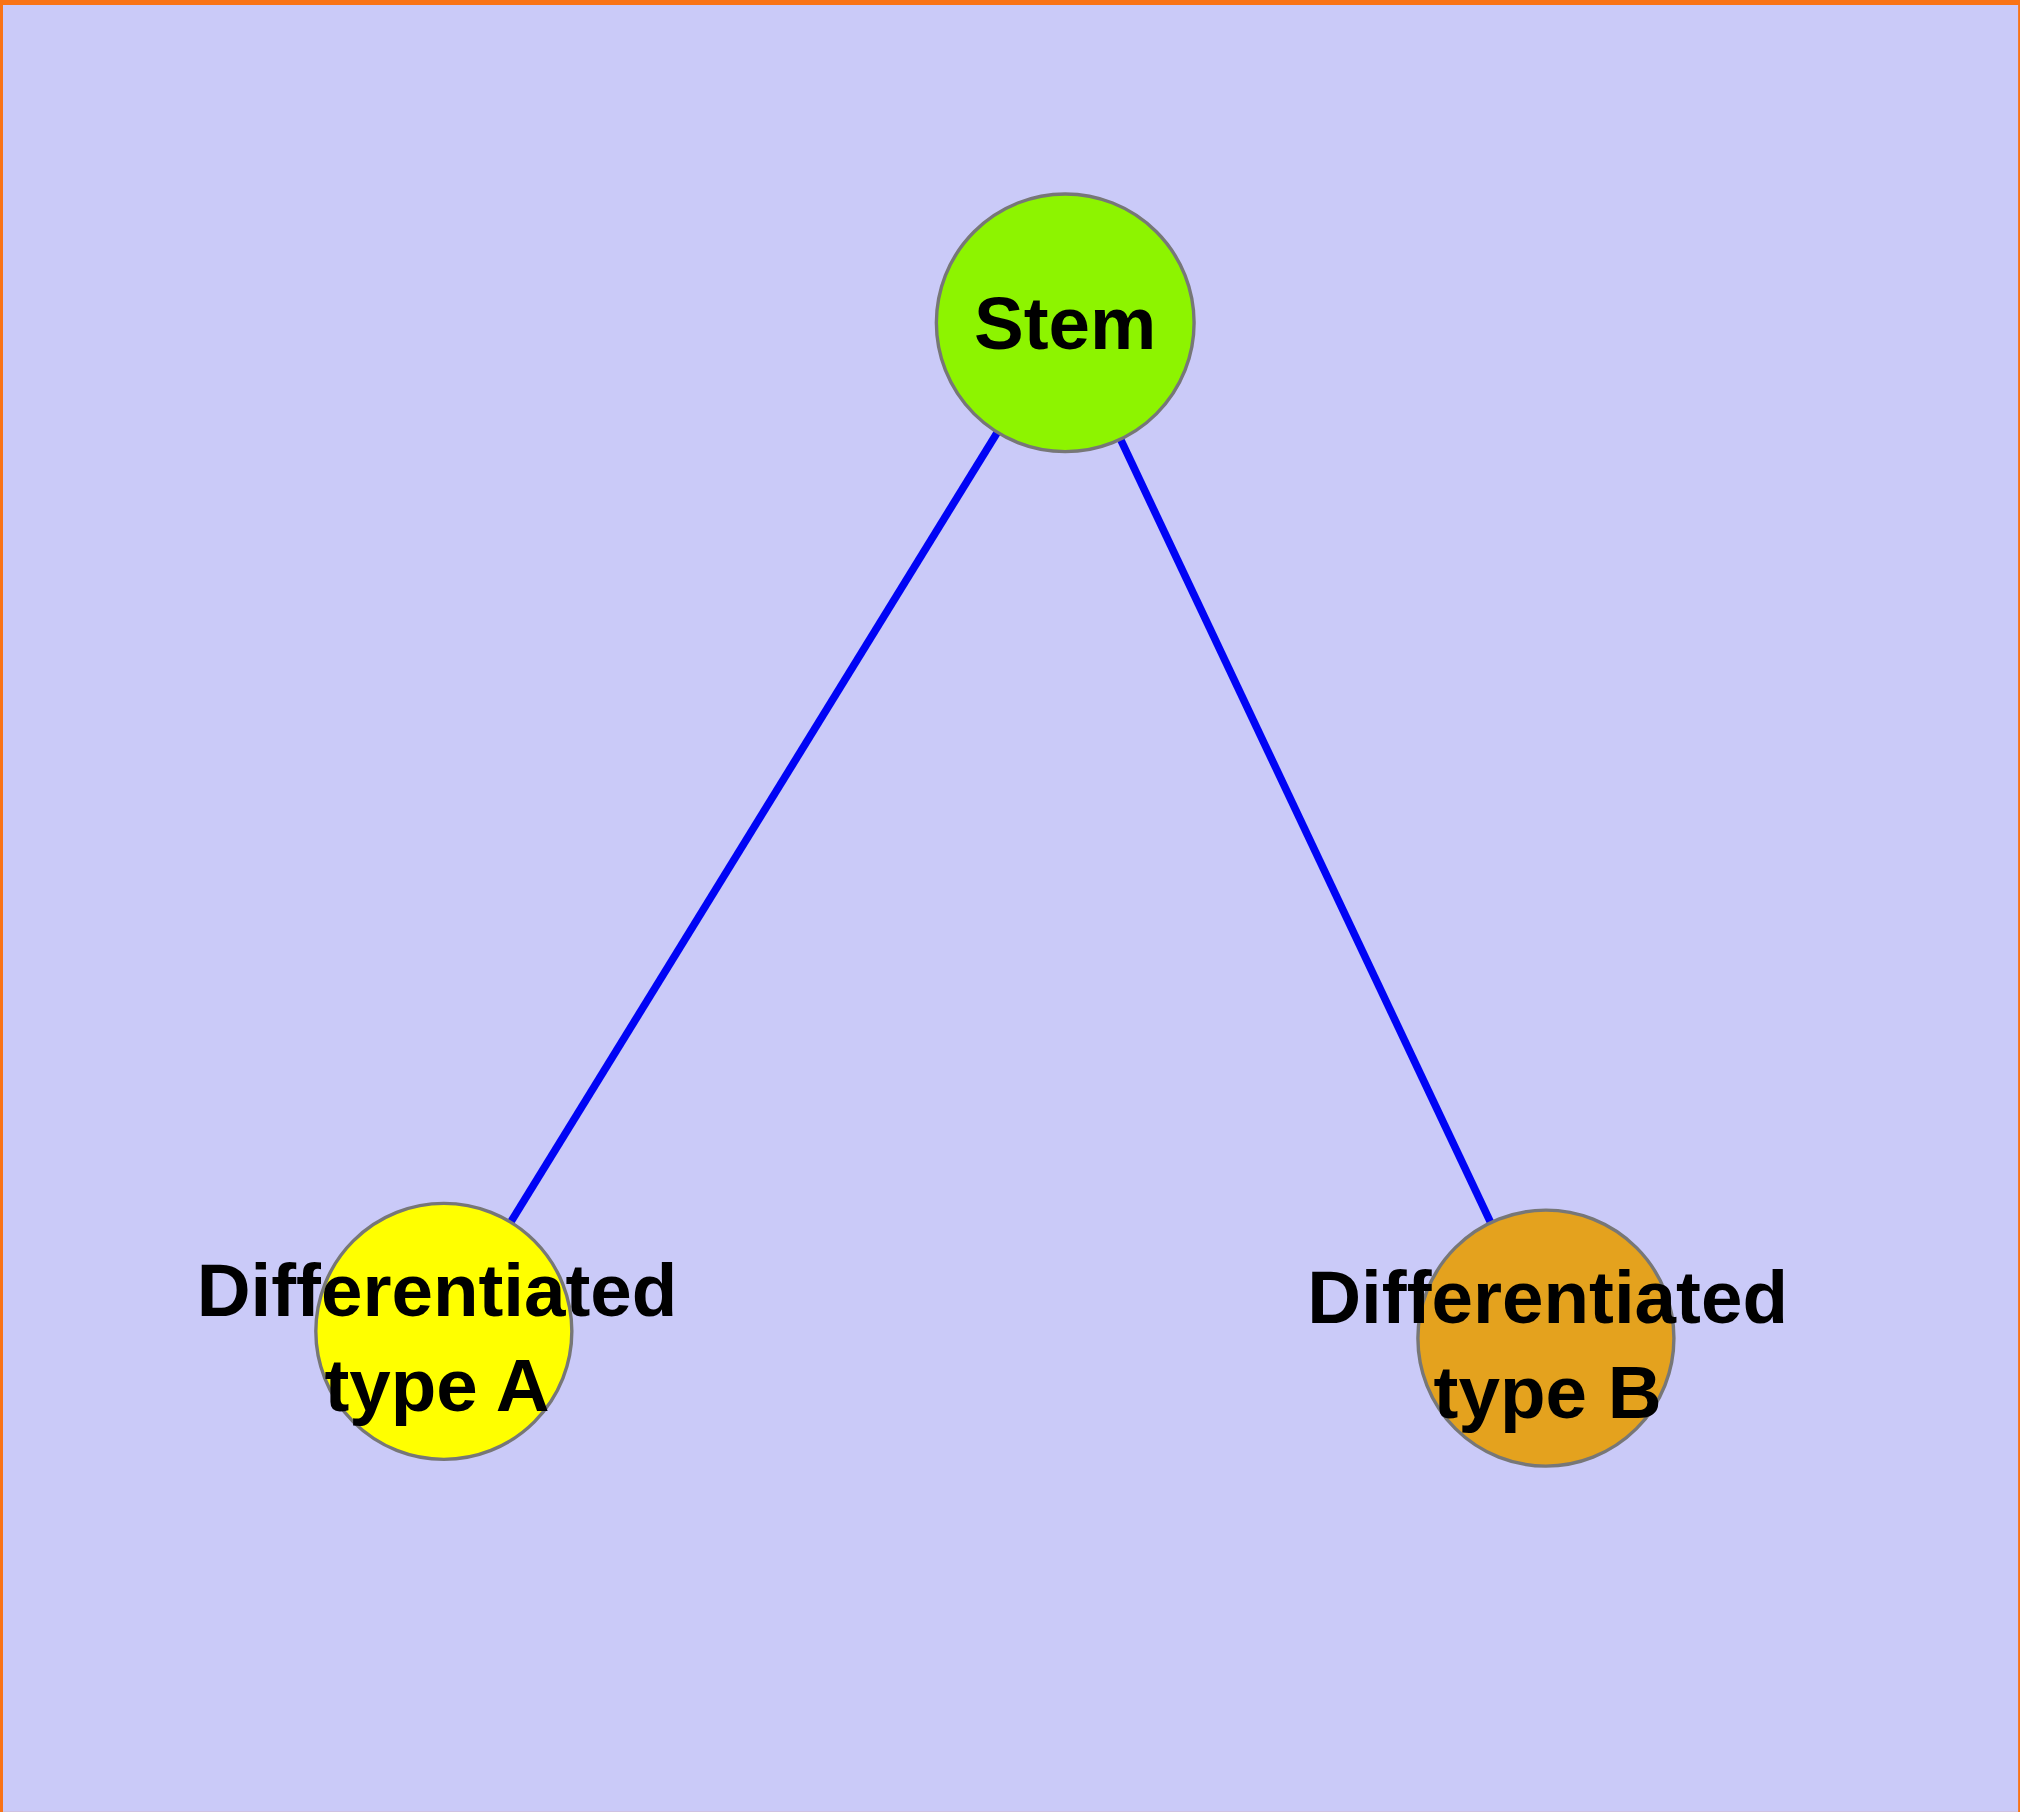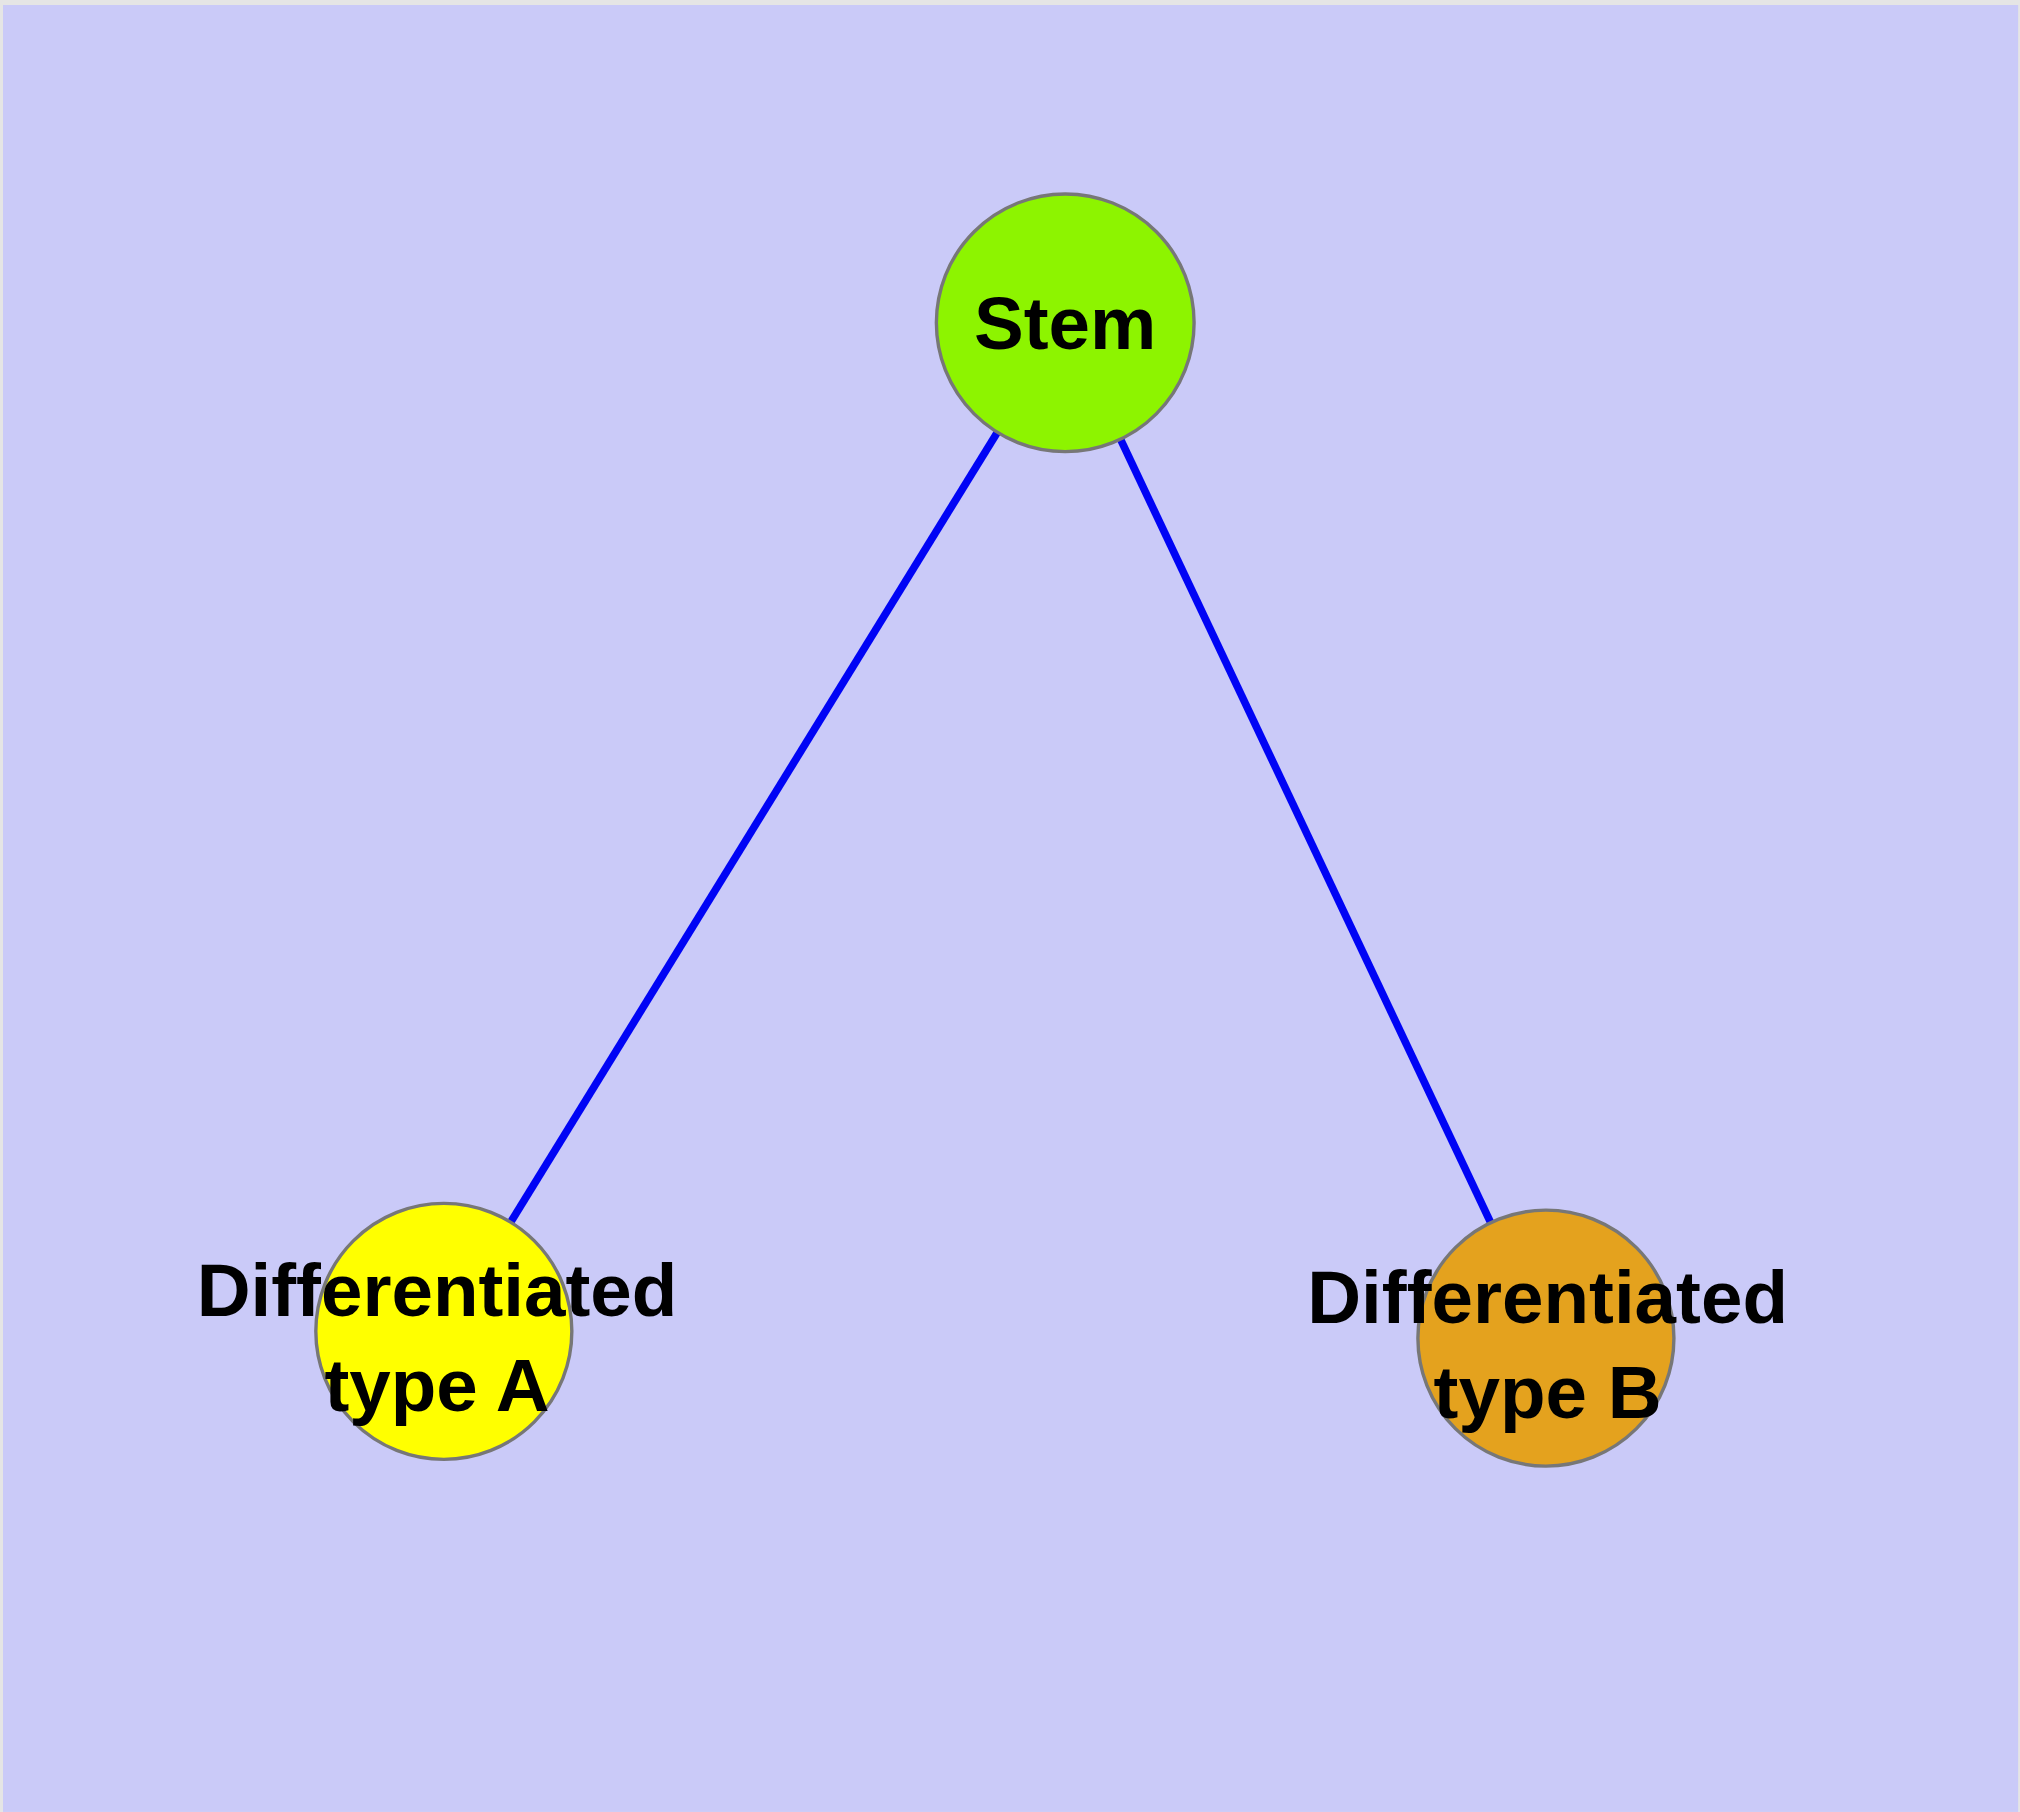--- a/index.html
+++ b/index.html
@@ -5,21 +5,21 @@
   html, body {
     margin: 0;
     padding: 0;
     background: #ffffff;
     font-family: "Liberation Sans", sans-serif;
   }
   .page {
     position: relative;
     width: 2021px;
     height: 1812px;
-    background: #e5e5e5;
+    background: #f97316;
     overflow: hidden;
   }
   
   .panel {
     position: absolute;
     top: 5.1px;
     left: 3.4px;
     right: 2.5px;
     bottom: 0;
   }

